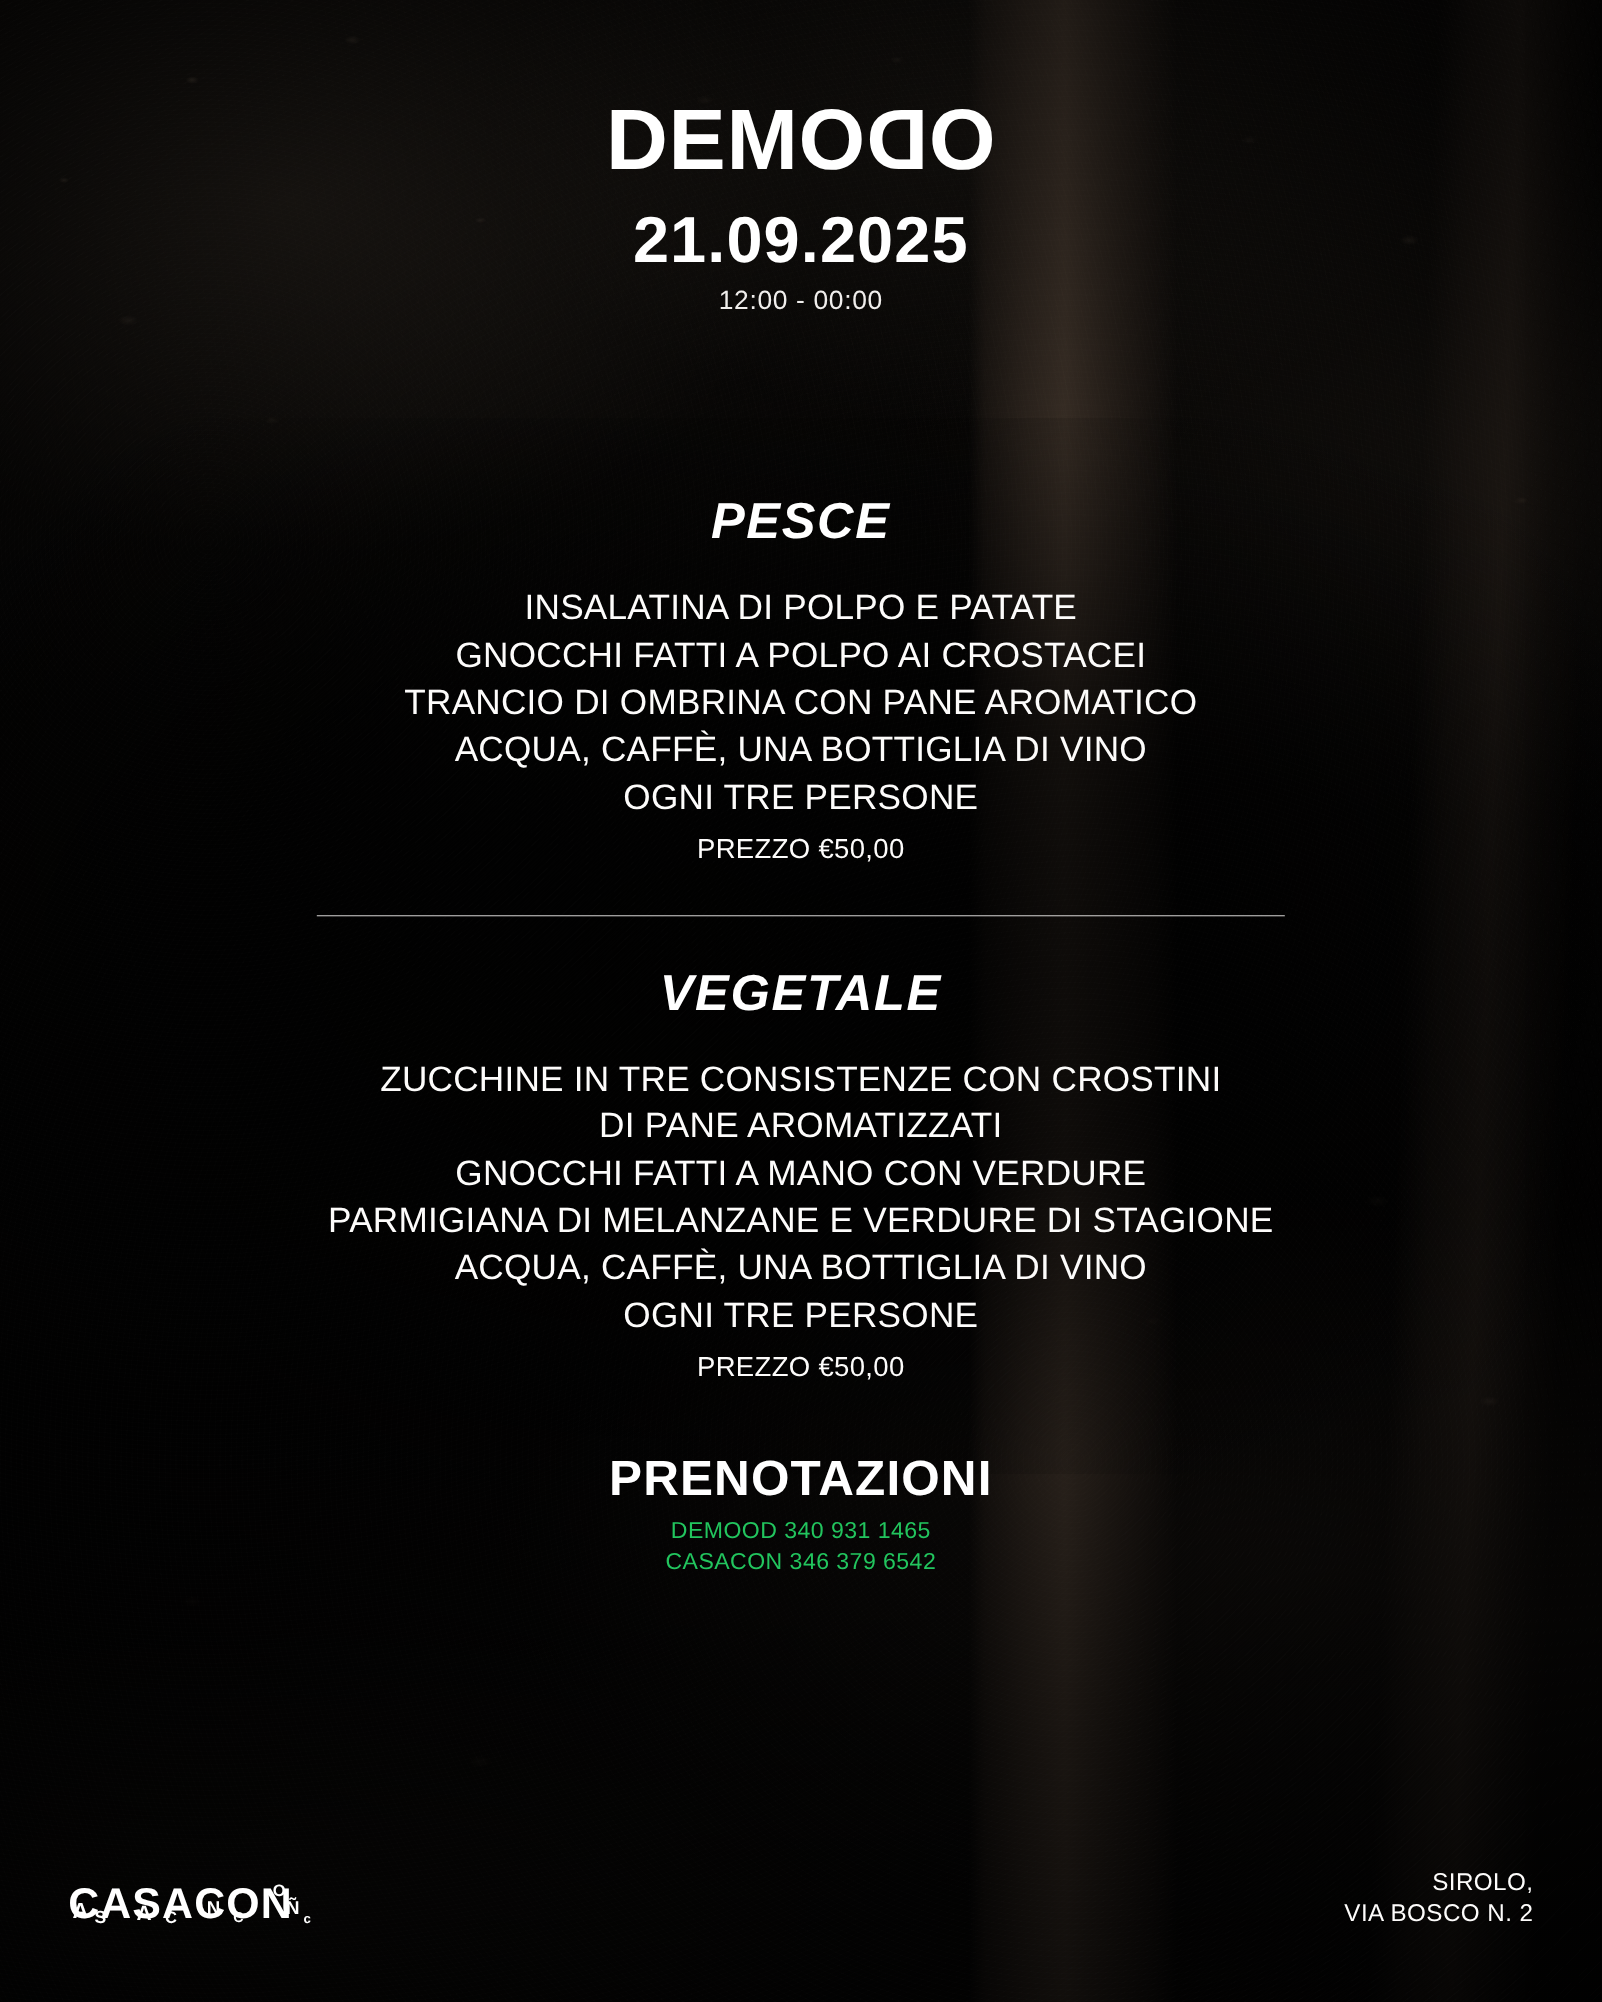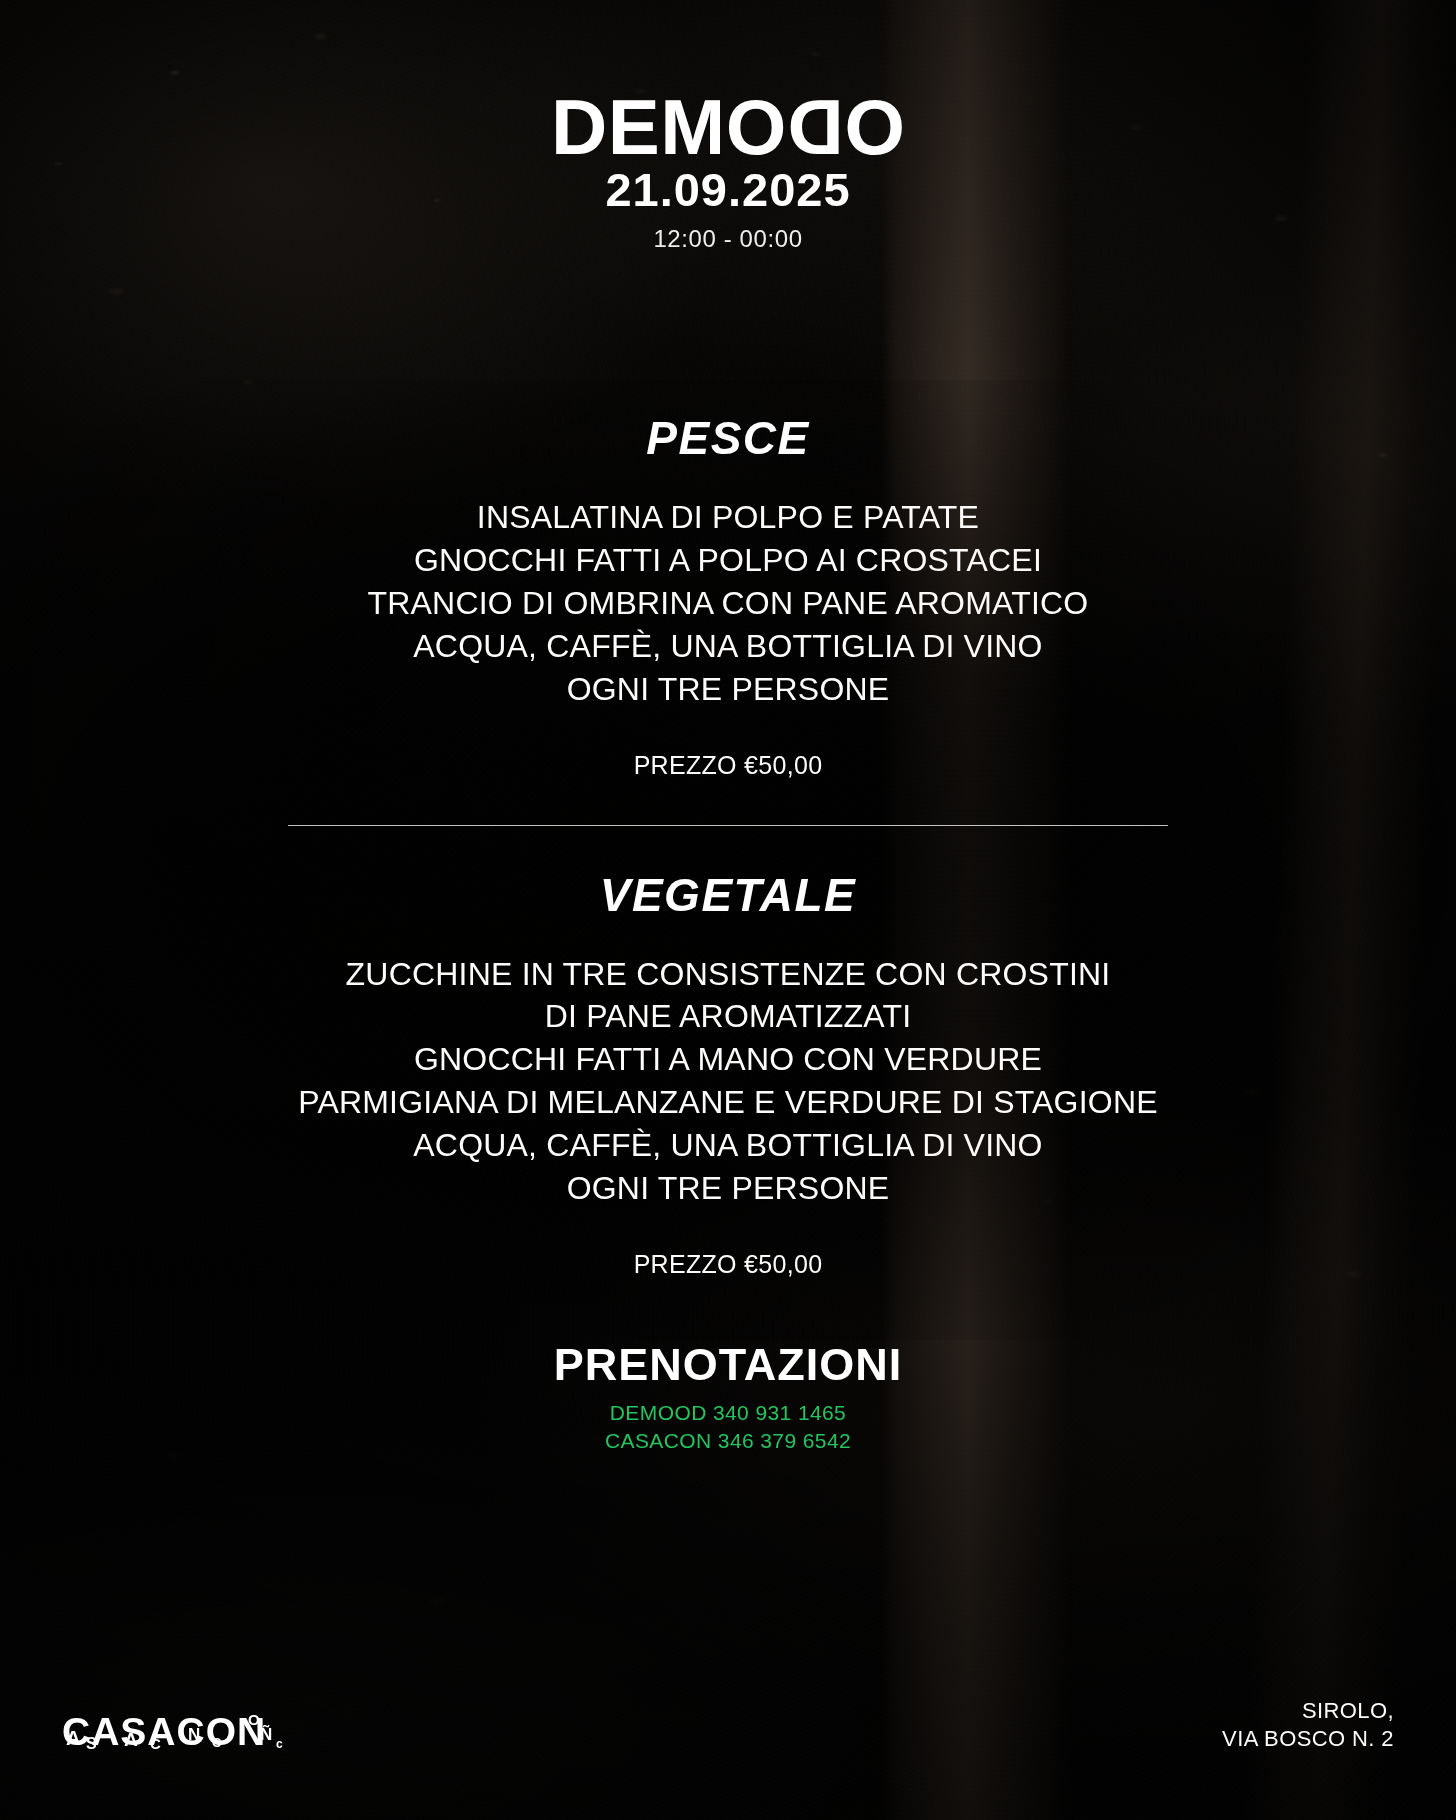--- a/index.html
+++ b/index.html
@@ -130,21 +130,22 @@
     font-weight: 700;
     letter-spacing: 0.5px;
     color: #fff;
   }
   .logo .mirror {
     display: inline-block;
     transform: scaleX(-1);
   }
 
   .date {
-    font-size: 47px;
+    margin-top: 22px;
+    font-size: 59px;
     font-weight: 700;
     letter-spacing: 1px;
     color: #fff;
   }
   .hours {
     margin-top: 8px;
     font-size: 24px;
     font-weight: 400;
     letter-spacing: 0.6px;
     color: #f0eeec;
@@ -163,21 +164,21 @@
   }
   .items {
     margin-top: 31px;
     font-size: 32px;
     line-height: 1.34;
     font-weight: 500;
     letter-spacing: 0.2px;
     color: #fdfcfb;
   }
   .price {
-    margin-top: 40px;
+    margin-top: 12px;
     font-size: 25px;
     font-weight: 500;
     letter-spacing: 0.3px;
     color: #fdfcfb;
   }
 
   .divider {
     width: 880px;
     height: 1px;
     margin: 45px auto 0;

